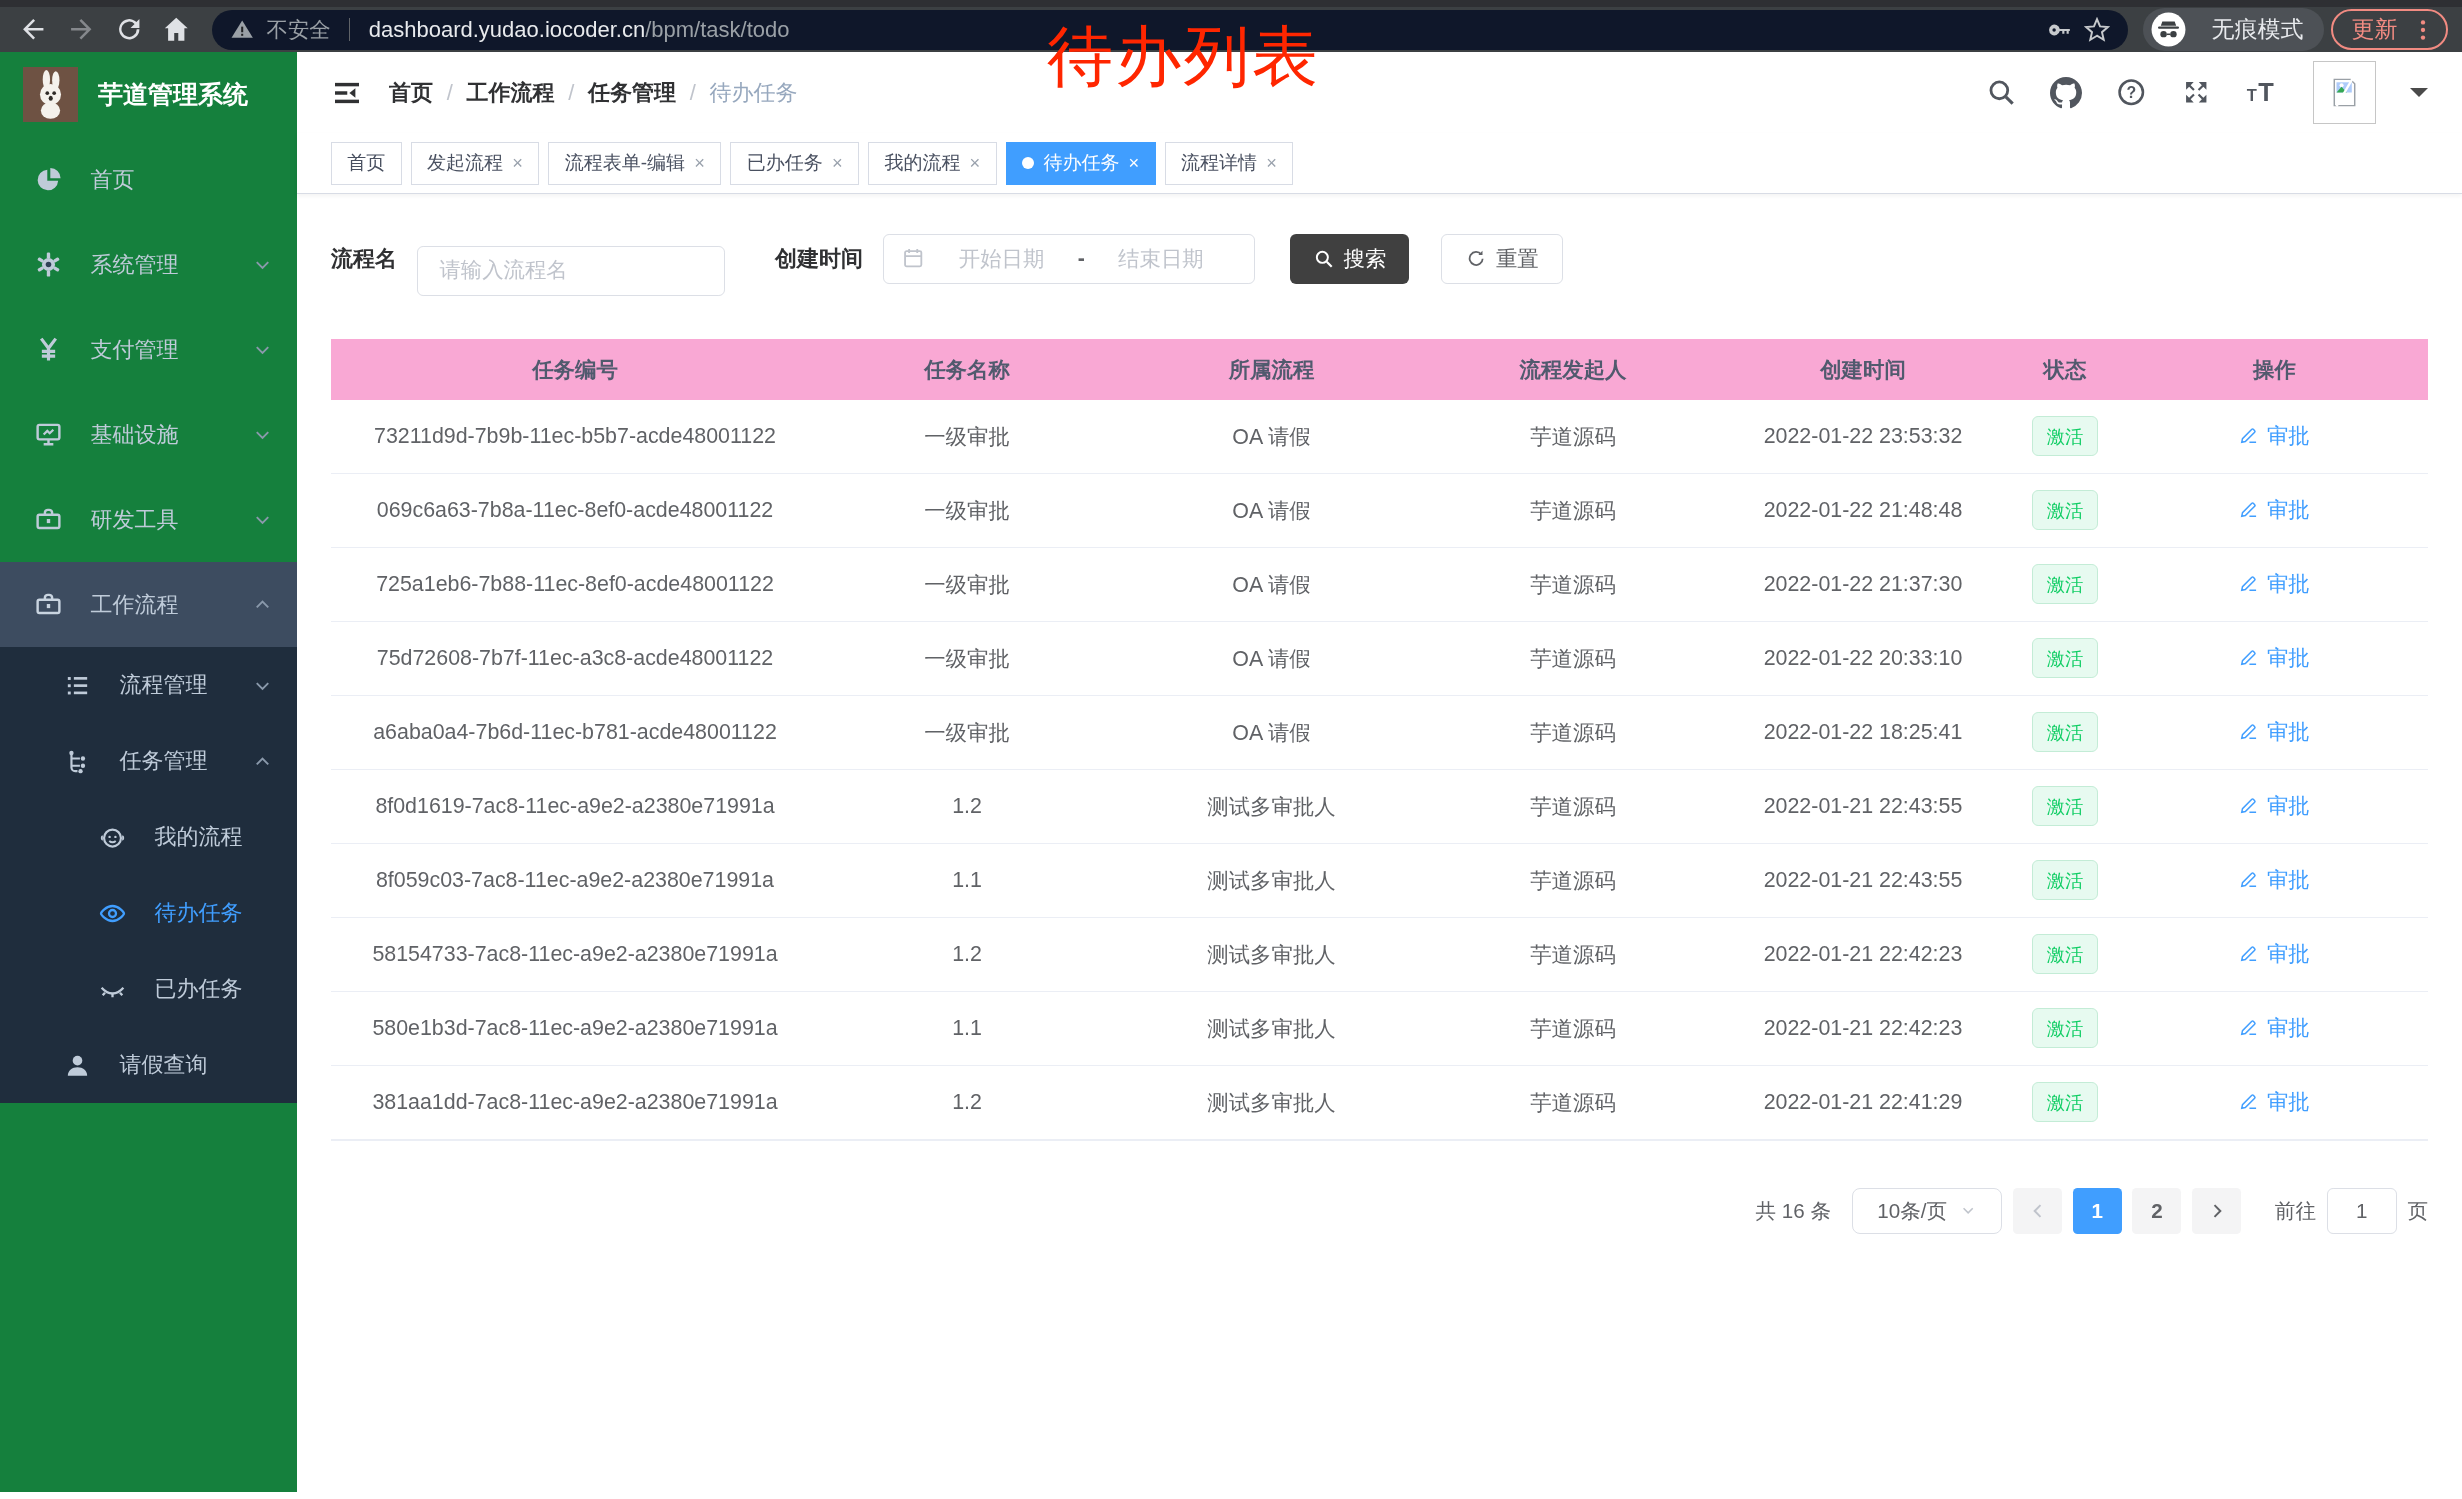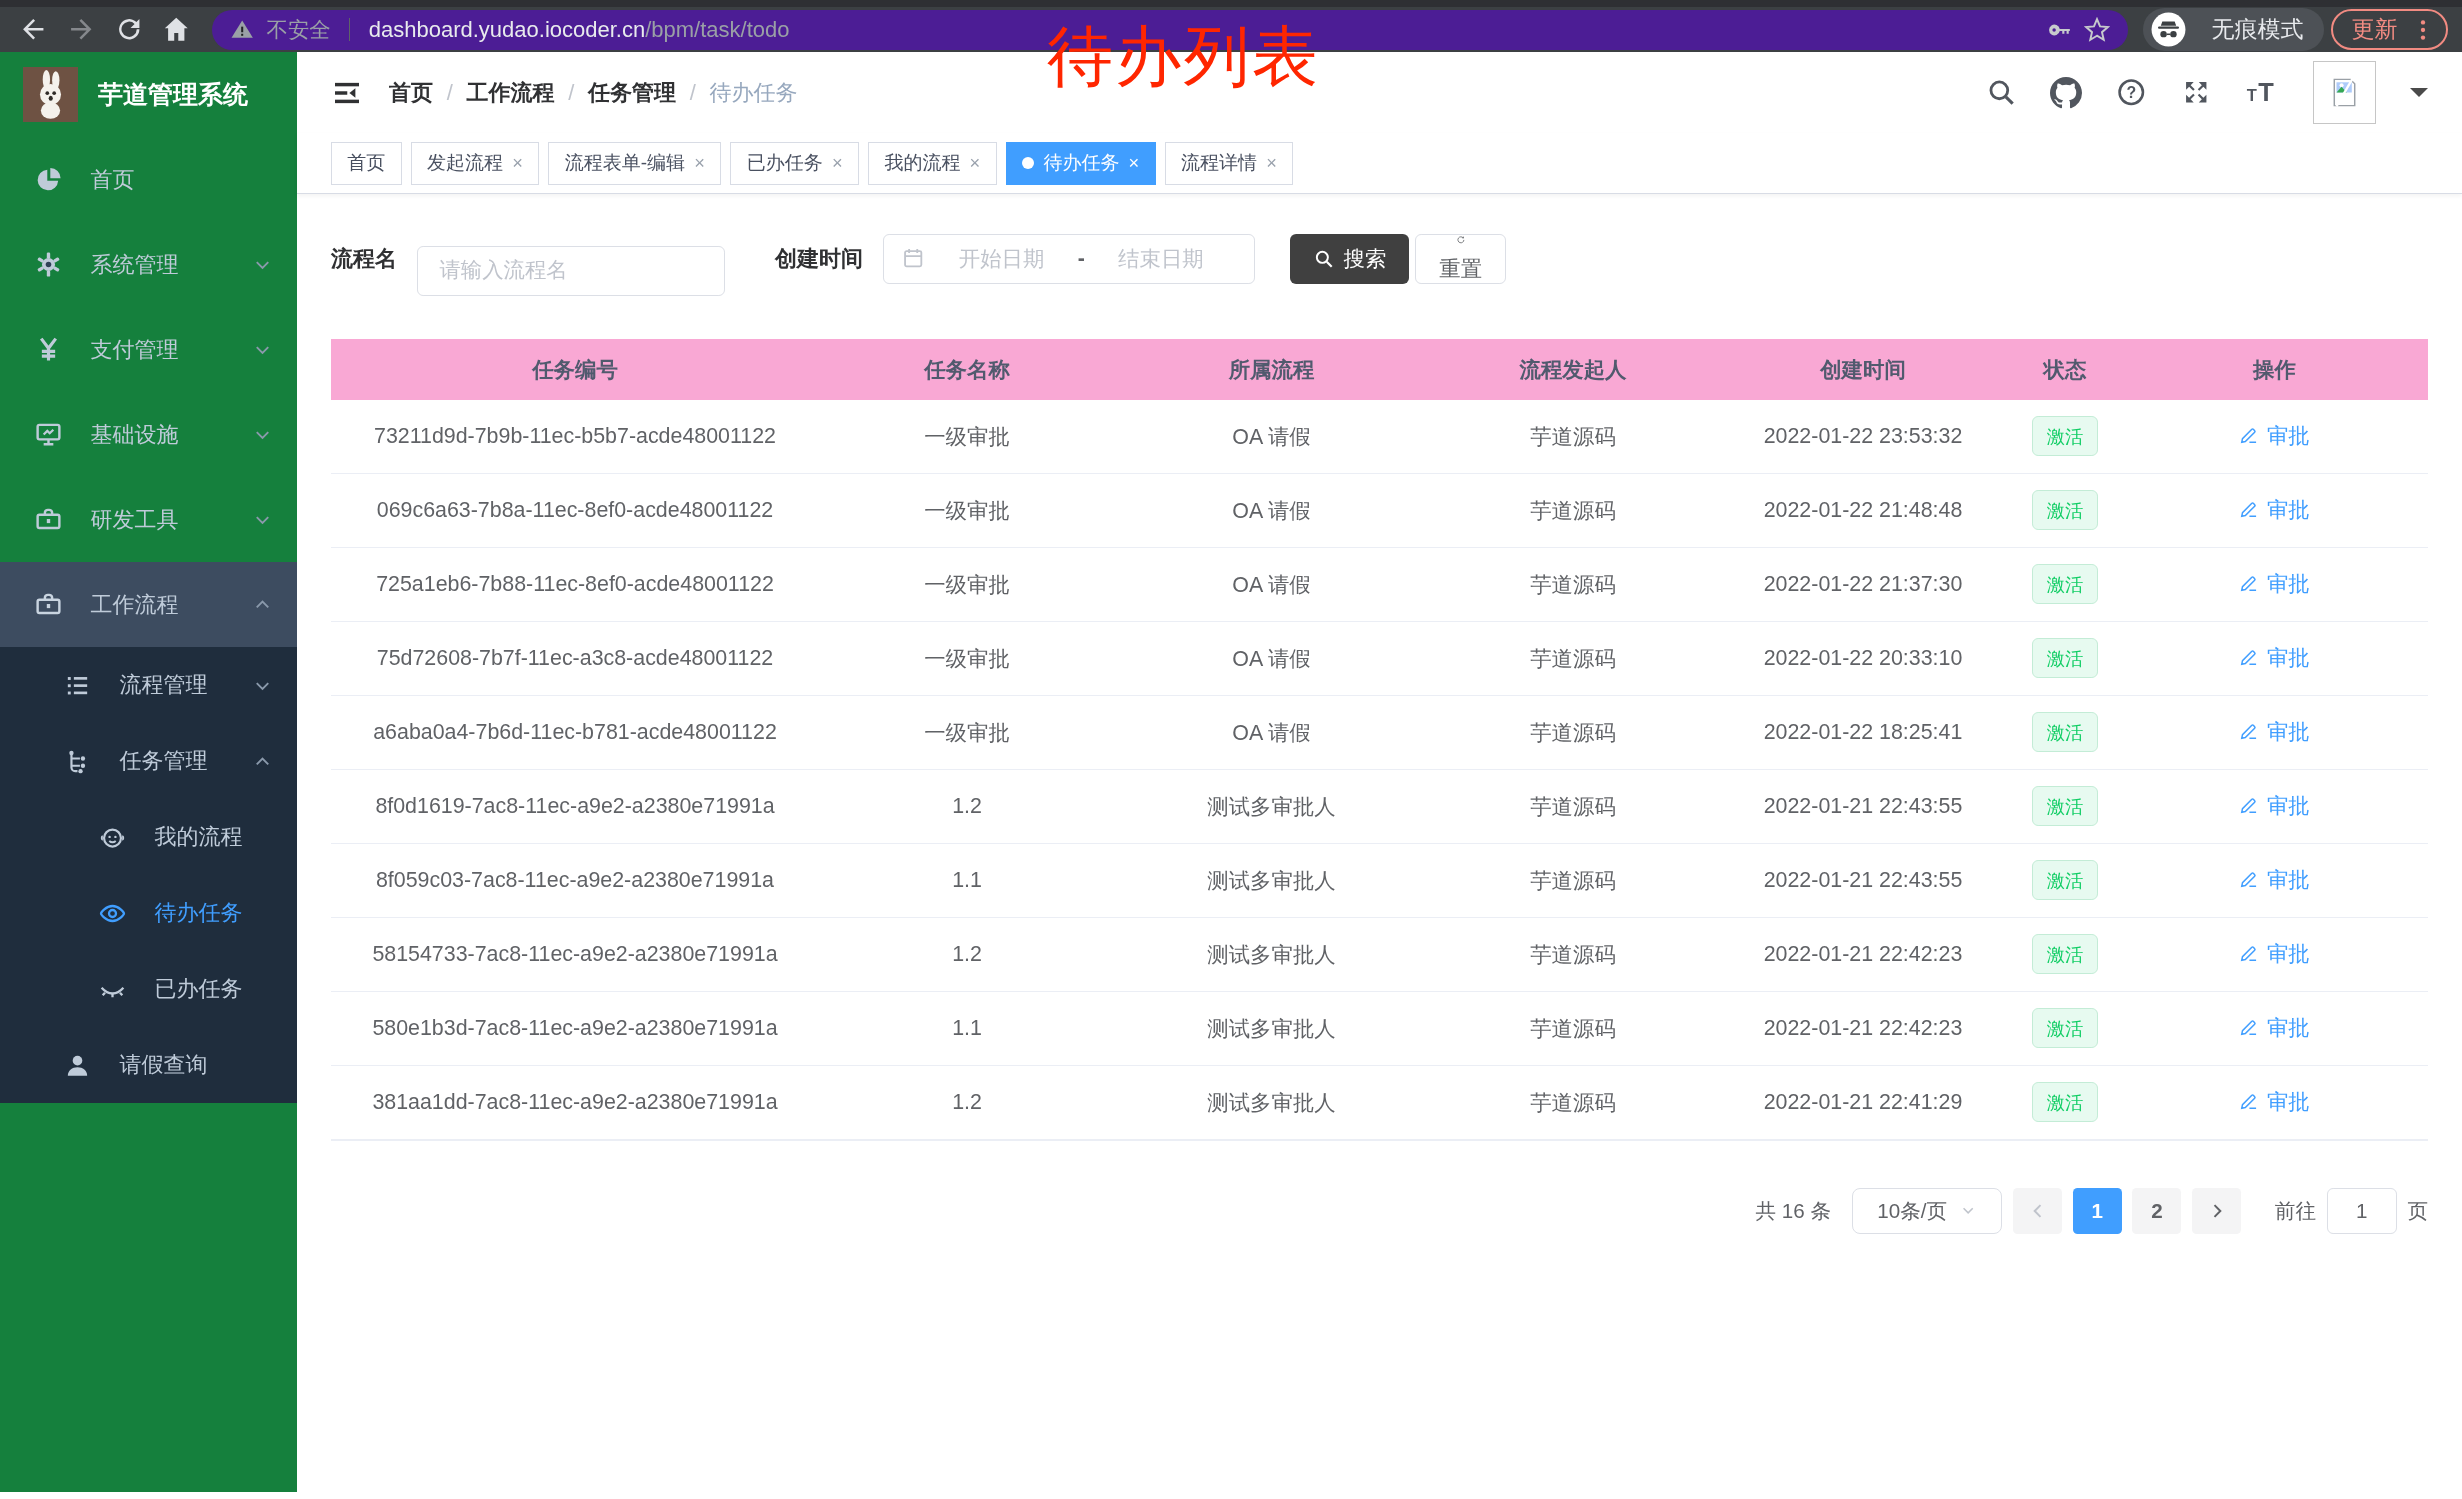--- a/index.html
+++ b/index.html
@@ -3,21 +3,21 @@
 <meta charset="utf-8">
 <style>
   * { box-sizing: border-box; margin: 0; padding: 0; }
   html,body { width:2462px; height:1500px; overflow:hidden;
     font-family:"Liberation Sans","DejaVu Sans",sans-serif; background:#fff; }
 
   
   .browser{ height:52px; background:#3c4043; border-top:7.6px solid #2e2f33;
     display:flex; align-items:center; padding:0 13.7px; gap:7.6px; }
   .nav-btn{ width:40px; height:40px; display:flex; align-items:center; justify-content:center; }
-  .omnibox{ flex:1; height:40px; background:#4c1d95; border-radius:21.4px;
+  .omnibox{ flex:1; height:40px; background:#0f172a; border-radius:21.4px;
     display:flex; align-items:center; padding:0 18.3px; gap:12.2px; margin:0 7.6px; }
   .omni-sec{ color:#9aa0a6; font-size:21.4px; }
   .omni-div{ width:1.5px; height:23px; background:#5f6368; margin:0 6.1px; }
   .omni-url{ font-size:22px; color:#e8eaed; flex:1; white-space:nowrap; }
   .omni-url .path{ color:#9aa0a6; }
   .incog{ height:43px; background:#4d5156; border-radius:23px; display:flex;
     align-items:center; gap:25px; padding:0 20px 0 6.1px; color:#e8eaed; font-size:23px; }
   .update{ height:41px; border:2.3px solid #f28b82; border-radius:23px; color:#f28b82;
     display:flex; align-items:center; gap:12.2px; padding:0 10.7px 0 18.3px; font-size:23px; }
 
@@ -70,21 +70,21 @@
     font-family:"Liberation Sans","DejaVu Sans",sans-serif;margin-top:24px; }
   .name-input::placeholder{ color:#c0c4cc; }
   .flabel2{ margin-left:50px; }
   .datebox{ width:372px; height:50px; border:1.5px solid #dcdfe6; border-radius:6.1px;
     display:flex; align-items:center; padding:0 17px; font-size:21.4px; color:#c0c4cc; }
   .datebox .ph{ flex:1; text-align:center; }
   .datebox .dash{ color:#606266; font-weight:bold; }
   .btn{ height:50px; border-radius:6.1px; display:flex; align-items:center; gap:9.2px;
     font-size:21.4px; padding:0 23px; cursor:pointer; }
   .btn-search{ background:#404040; color:#fff; margin-left:35px; border:none; }
-  .btn-reset{ background:#fff; color:#606266; border:1.5px solid #dcdfe6; margin-left:6px;flex-direction:column; }
+  .btn-reset{ background:#fff; color:#606266; border:1.5px solid #dcdfe6; margin-left:32px; }
 
   
   .tbl{ width:100%; border-bottom:1.5px solid #ebeef5; }
   .trow{ display:flex; align-items:center; border-bottom:1.5px solid #ebeef5;
     font-size:21.4px; color:#606266; }
   .thead{ background:#f9a8d4; height:61px; font-weight:bold; color:#515a6e; border-bottom:none; }
   .tbody-row{ height:74px; background:#fff; }
   .cell{ text-align:center; flex:none; padding:0 7.6px; overflow:hidden; white-space:nowrap; }
   .c1{ width:488px; } .c2{ width:296px; } .c3{ width:313px; } .c4{ width:290px; }
   .c5{ width:290px; } .c6{ width:114px; } .c7{ width:305px; }

